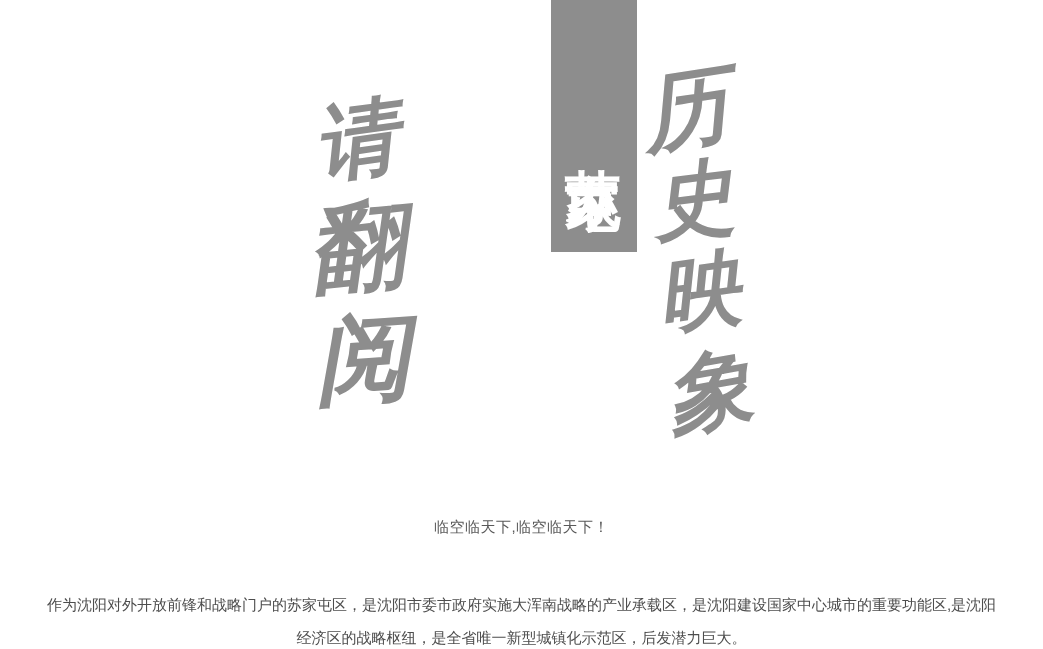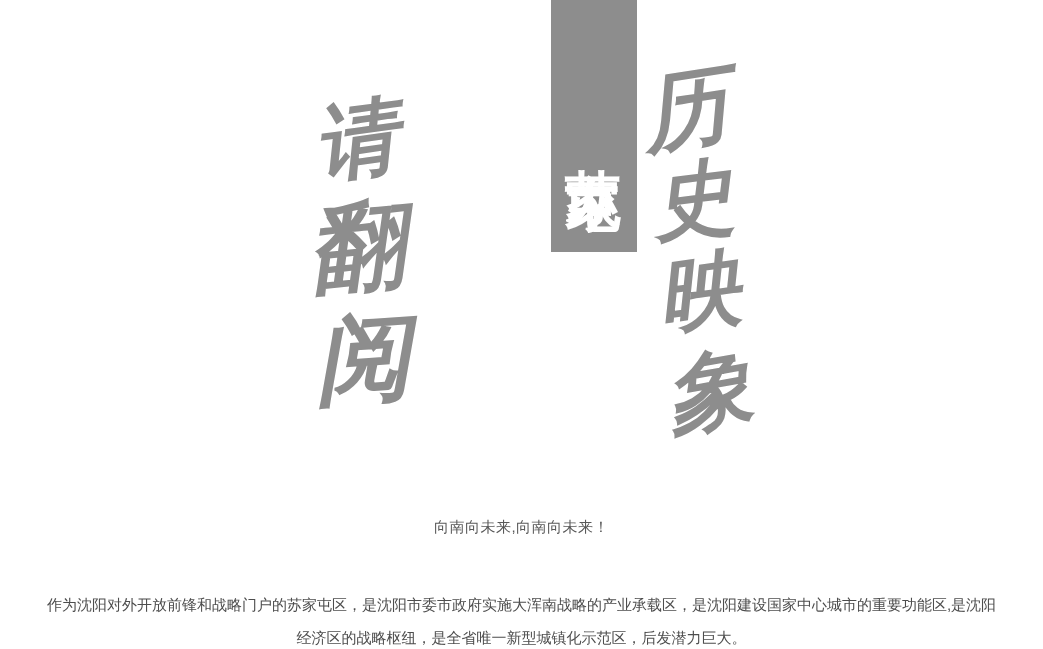--- a/index.html
+++ b/index.html
@@ -129,15 +129,15 @@
   </div>
 
   <div class="brush-left">
     <span class="bl1">请</span>
     <span class="bl2">翻</span>
     <span class="bl3">阅</span>
   </div>
 
 </div>
 
-<div class="slogan">向南向未来,向南向未来！</div>
+<div class="slogan">临空临天下,临空临天下！</div>
 
 <div class="intro">作为沈阳对外开放前锋和战略门户的苏家屯区，是沈阳市委市政府实施大浑南战略的产业承载区，是沈阳建设国家中心城市的重要功能区,是沈阳经济区的战略枢纽，是全省唯一新型城镇化示范区，后发潜力巨大。</div>
 
 </body></html>

